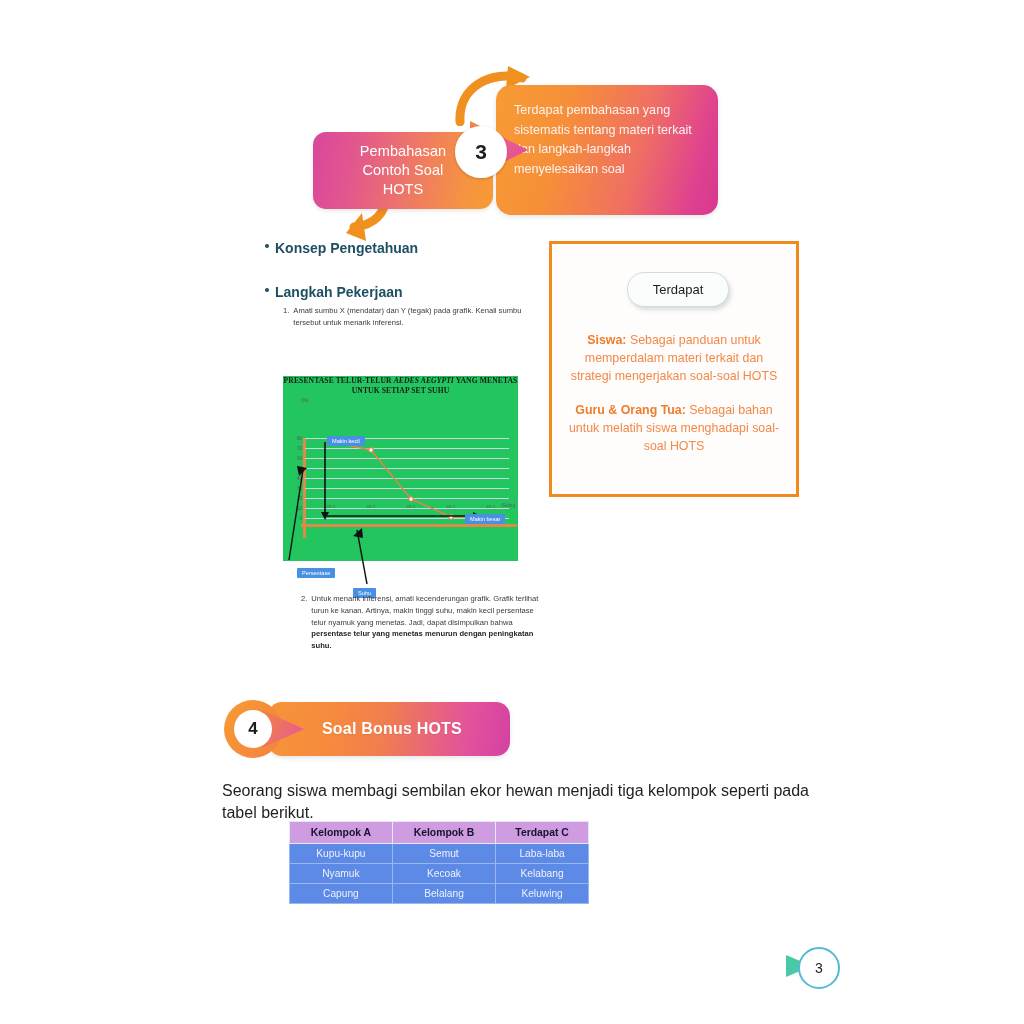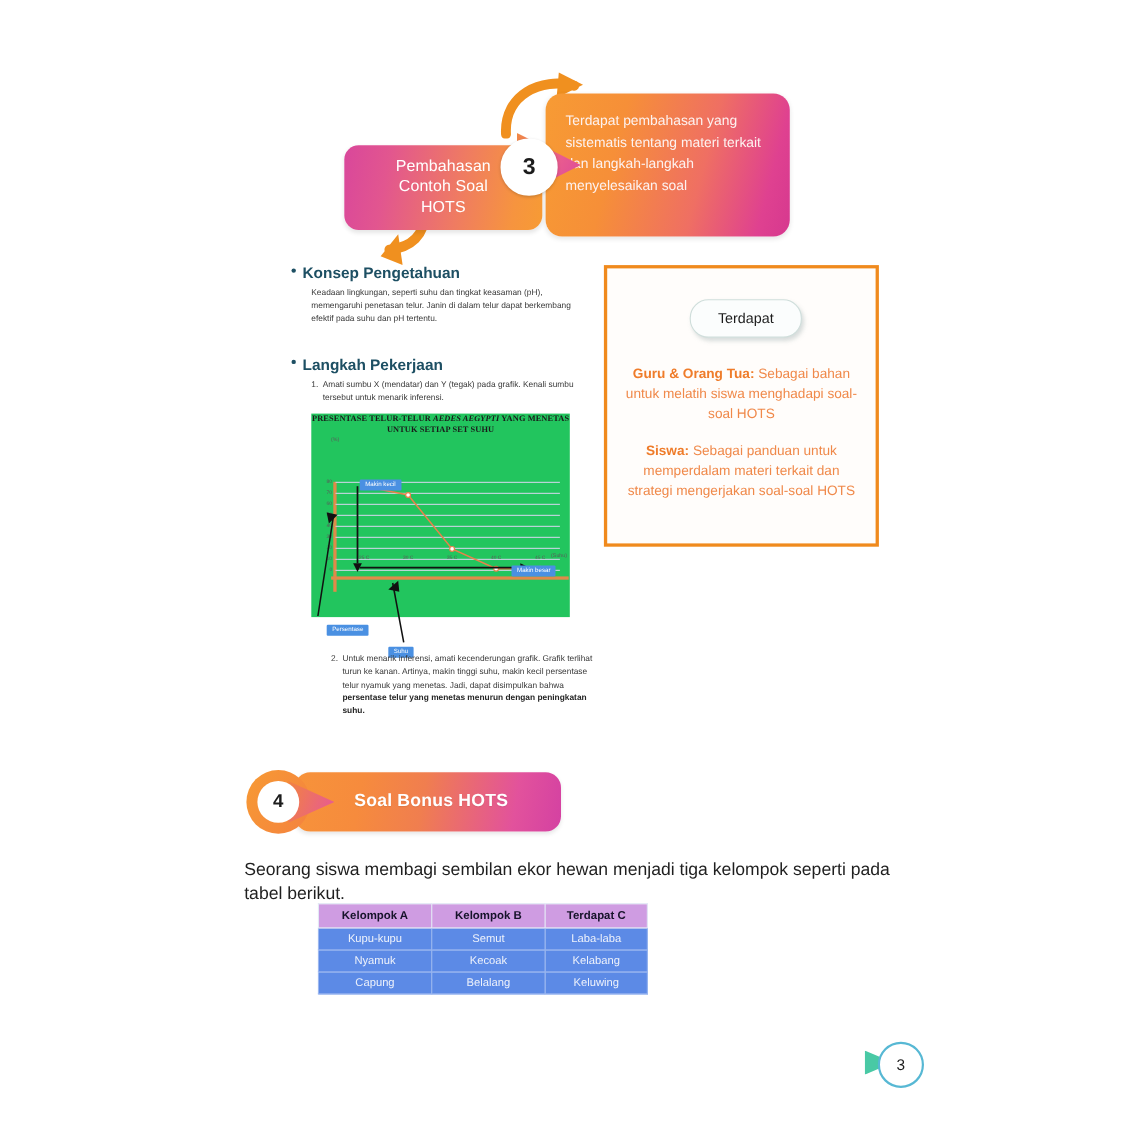--- a/index.html
+++ b/index.html
@@ -226,21 +226,20 @@
 
     <div class="badge3">3</div>
   </div>
 
   <div class="leftcol">
 
     <div class="bullet-head">
       <span class="dot"></span>
       <span>Konsep Pengetahuan</span>
     </div>
-    <div class="bullet-body">Keadaan lingkungan, seperti suhu dan tingkat keasaman (pH), memengaruhi penetasan telur. Janin di dalam telur dapat berkembang efektif pada suhu dan pH tertentu.</div>
 
     <div style="height:28px"></div>
 
     <div class="bullet-head">
       <span class="dot"></span>
       <span>Langkah Pekerjaan</span>
     </div>
     <div class="ol">
       <div class="n">
         <span class="num">1.</span>
@@ -315,22 +314,22 @@
   <div class="ol" style="position:absolute;left:283px;top:588px;width:245px;">
     <div class="n">
       <span class="num">2.</span>
       <span><span>Untuk menarik inferensi, amati kecenderungan grafik. Grafik terlihat turun ke kanan. Artinya, makin tinggi suhu, makin kecil persentase telur nyamuk yang menetas. Jadi, dapat disimpulkan bahwa </span><span class="b">persentase telur yang menetas menurun dengan peningkatan suhu.</span></span>
     </div>
   </div>
 
   <div class="manfaat">
     <div class="manfaat-pill">Terdapat</div>
     <div class="manfaat-body">
+      <p><span class="lead">Siswa:</span><span> Sebagai panduan untuk memperdalam materi terkait dan strategi mengerjakan soal-soal HOTS</span></p>
       <p><span class="lead">Guru &amp; Orang Tua:</span><span> Sebagai bahan untuk melatih siswa menghadapi soal-soal HOTS</span></p>
-      <p><span class="lead">Siswa:</span><span> Sebagai panduan untuk memperdalam materi terkait dan strategi mengerjakan soal-soal HOTS</span></p>
     </div>
   </div>
 
   <div class="banner">
     <div class="banner-bar"></div>
     <div class="banner-blob"></div>
     <div class="banner-tri"></div>
     <div class="banner-circle">4</div>
     <div class="banner-label">Soal Bonus HOTS</div>
   </div>

